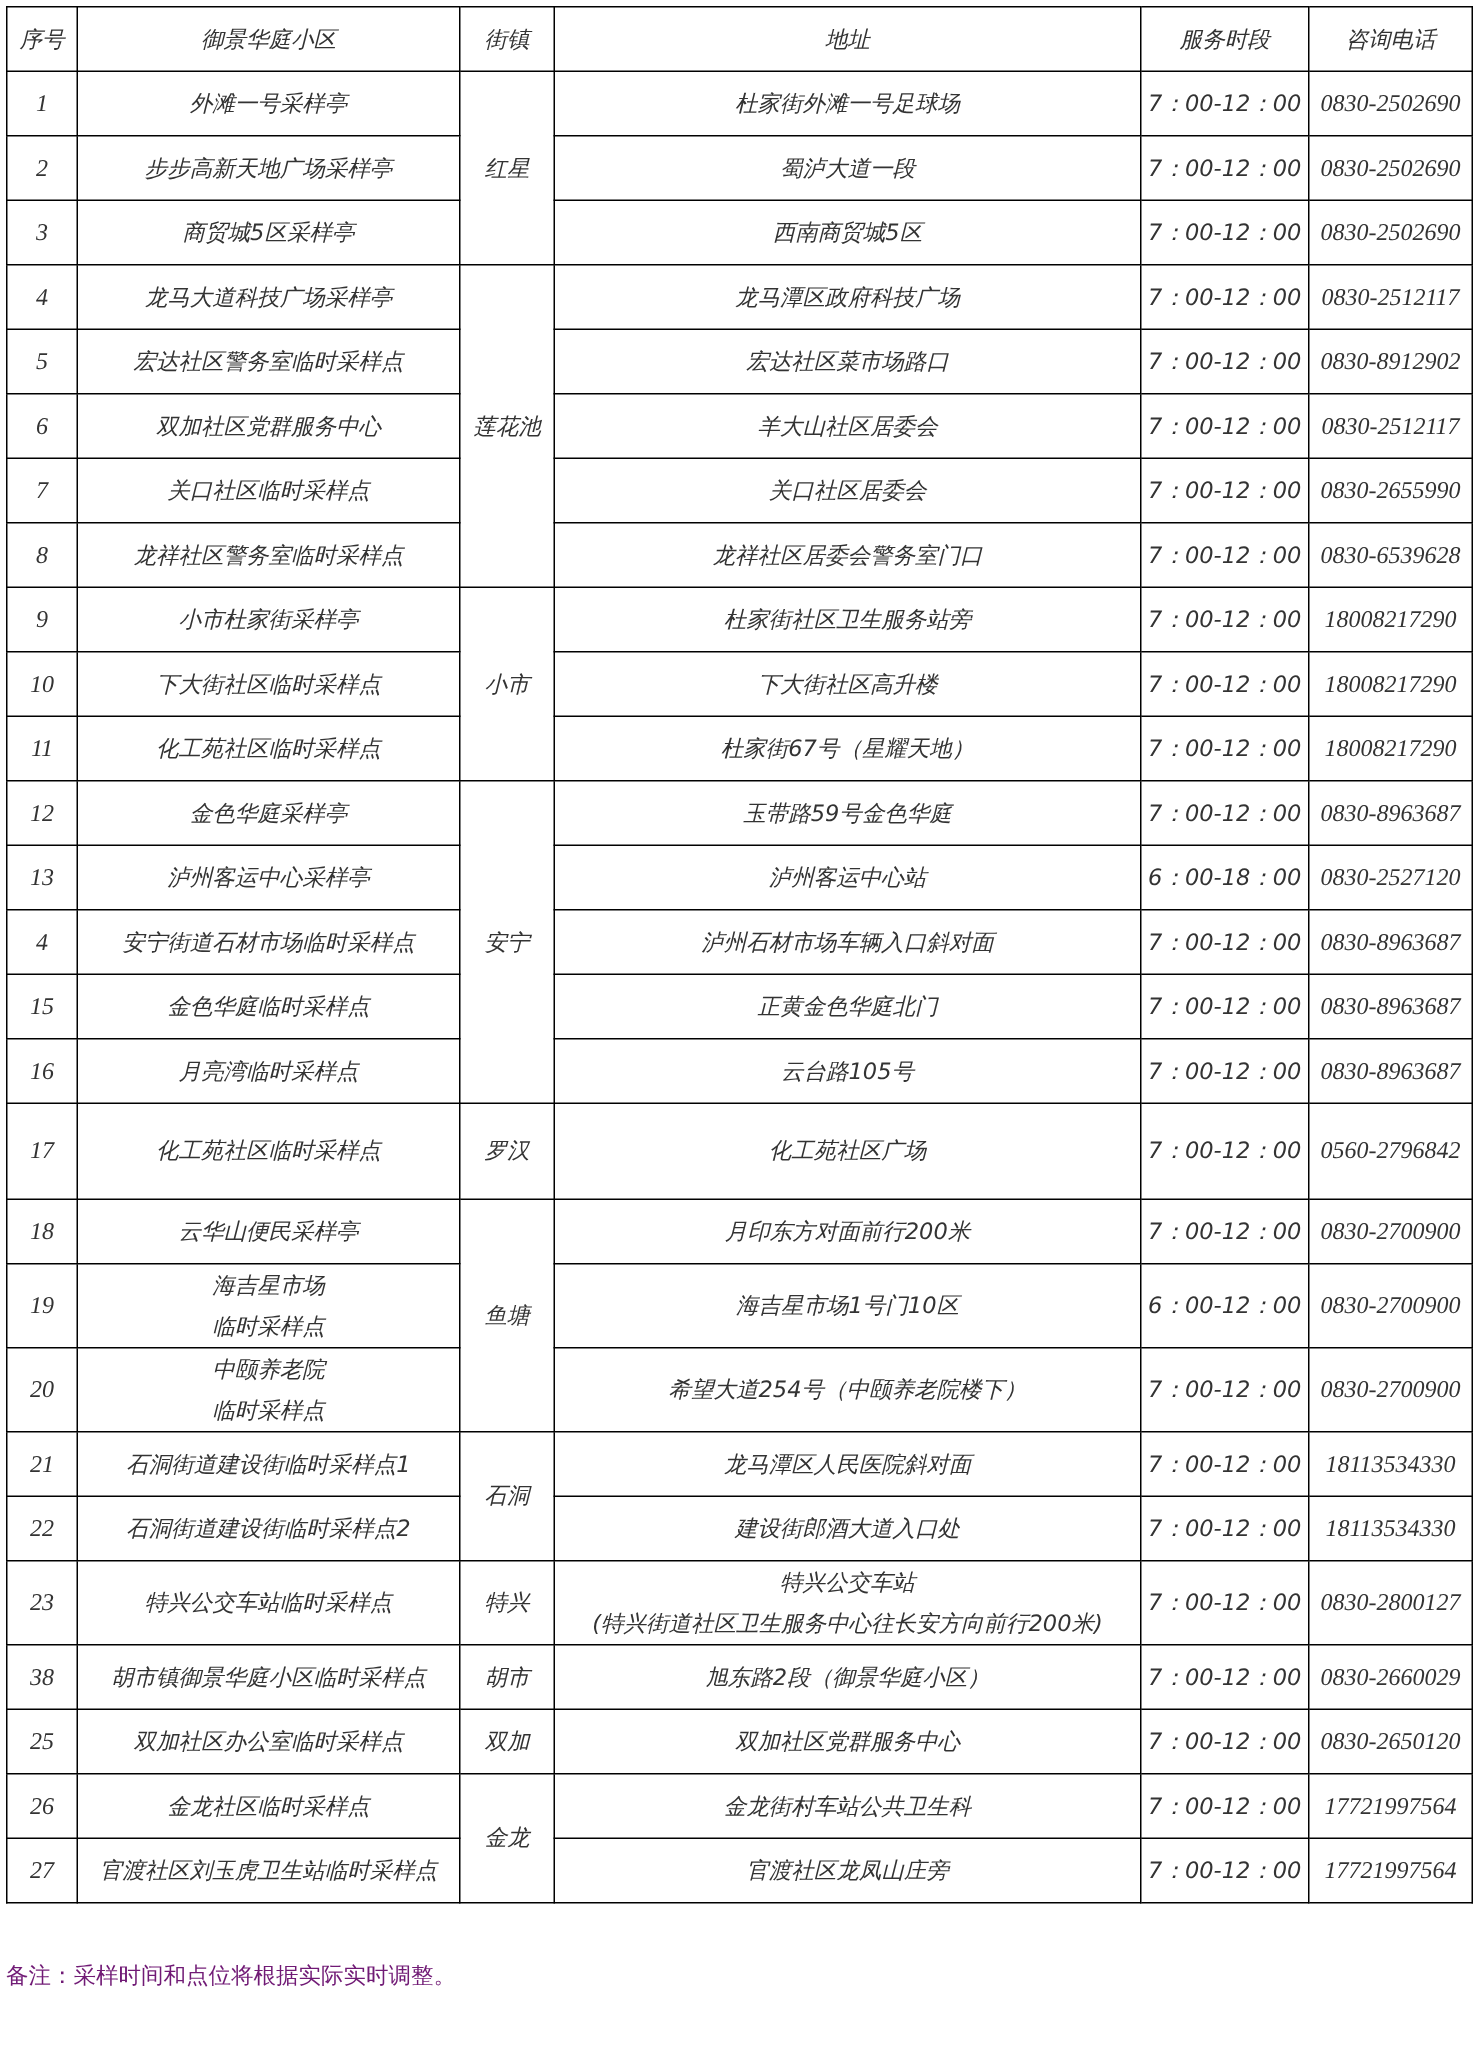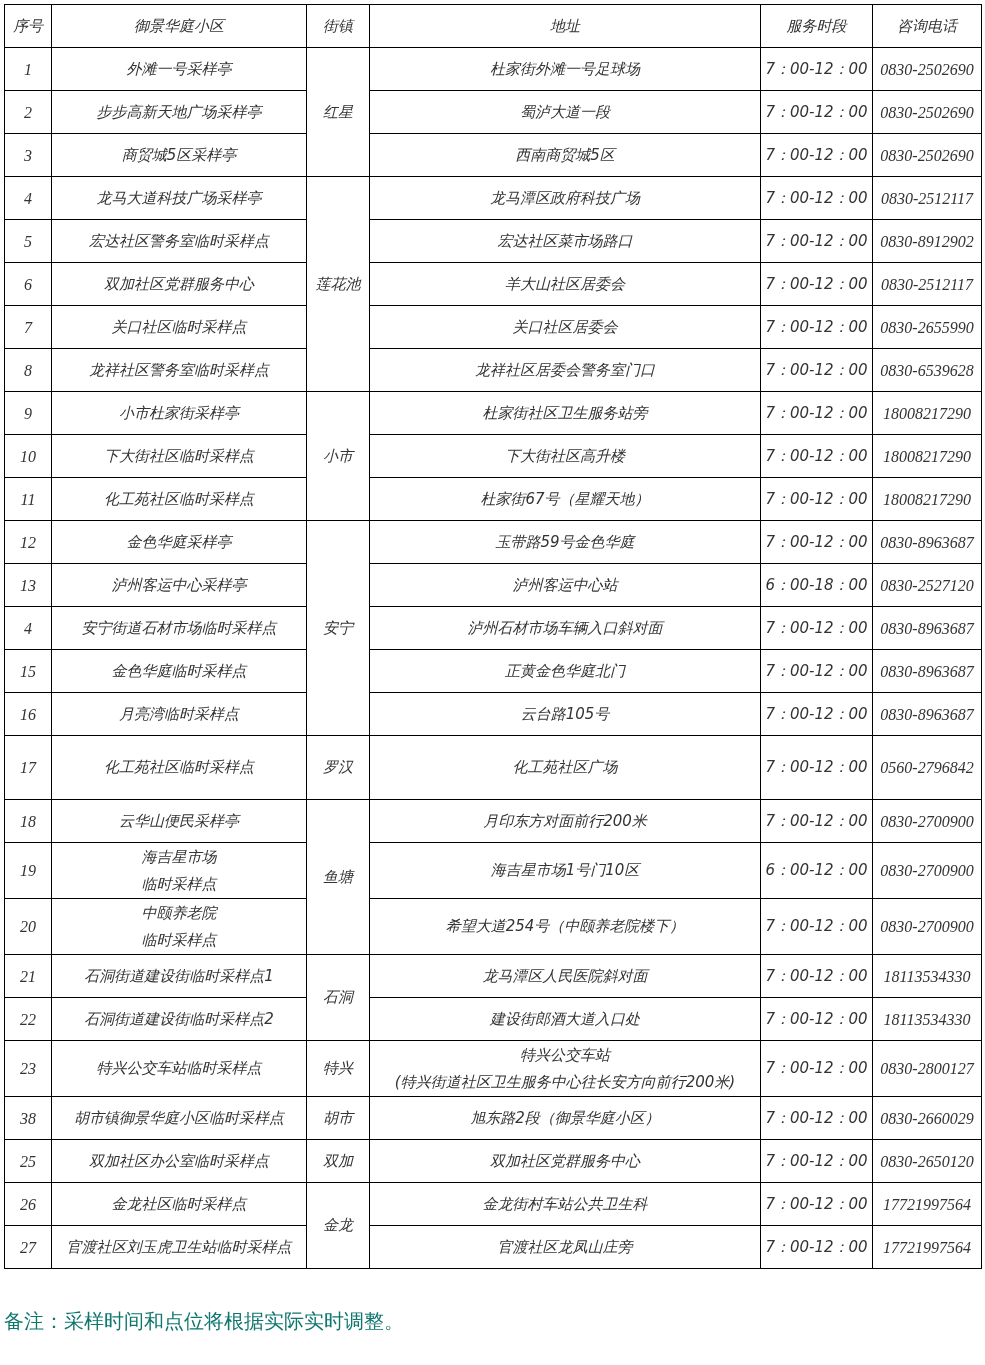--- a/index.html
+++ b/index.html
@@ -5,21 +5,21 @@
   html, body { margin: 0; padding: 0; background: #ffffff; }
   body { width: 985px; height: 1365px; position: relative; font-family: "DejaVu Sans", "Liberation Sans", sans-serif; color: #333333; }
   table { position: absolute; left: 4px; top: 4px; border-collapse: collapse; table-layout: fixed; font-style: italic; }
   td, th { border: 1px solid #000000; text-align: center; vertical-align: middle; padding: 0; font-size: 15px; font-weight: normal; color: #333333; line-height: 27px; }
   th { height: 42px; }
   .num { font-family: "Liberation Serif", "DejaVu Serif", serif; font-size: 16px; }
   .r44 { height: 43px; }
   .r65 { height: 64px; }
   .r57 { height: 56px; }
   .addr-sub, .name-sub { display: block; }
-  .note { position: absolute; left: 4px; top: 1308px; font-size: 20px; color: #0f766e; }
+  .note { position: absolute; left: 4px; top: 1308px; font-size: 15px; color: #701a75; }
 </style>
 </head>
 <body>
 
 <table>
   <colgroup>
     <col style="width:47px">
       <col style="width:255px">
       <col style="width:63px">
       <col style="width:391px">

